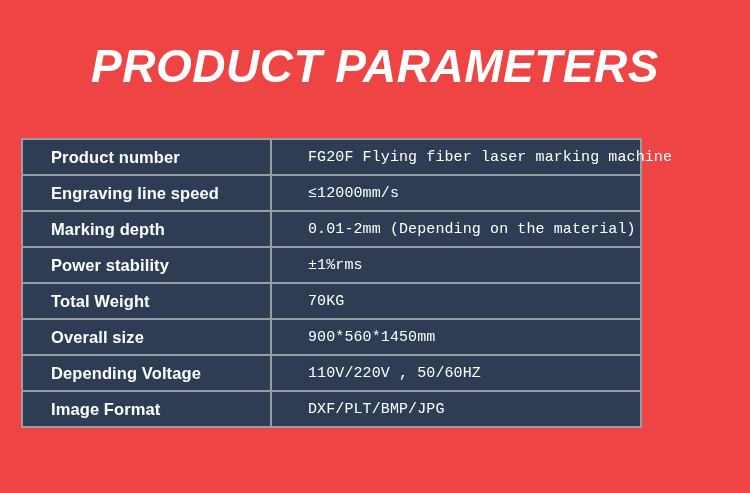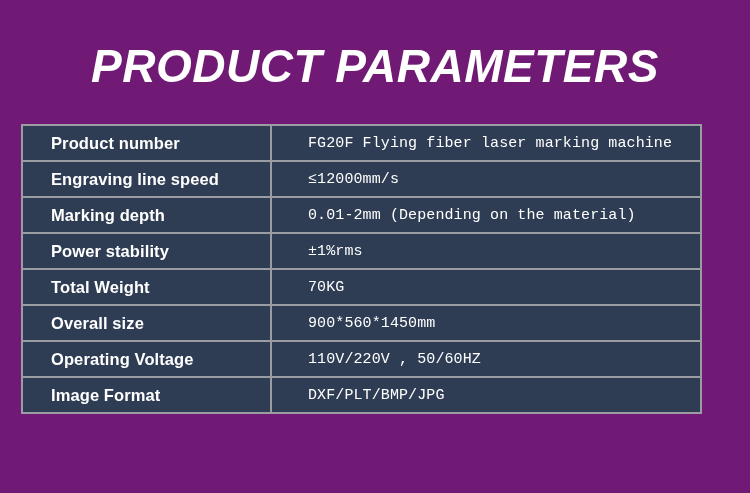--- a/index.html
+++ b/index.html
@@ -11,21 +11,21 @@
     height: 493px;
     background: #2e3d54;
     font-family: "Liberation Sans", sans-serif;
     overflow: hidden;
     position: relative;
   }
 
   .page {
     position: absolute;
     inset: 0;
-    background: #701a75;
+    background: #ef4444;
   }
 
   .page-title {
     position: absolute;
     top: 38px;
     left: 0;
     width: 750px;
     text-align: center;
     color: #ffffff;
     font-size: 46px;
@@ -33,22 +33,22 @@
     font-weight: 800;
     font-style: italic;
     letter-spacing: 0.5px;
     white-space: nowrap;
     font-family: "Liberation Sans", sans-serif;
   }
 
   .spec-table {
     position: absolute;
     left: 21px;
-    top: 124px;
-    width: 681px;
+    top: 138px;
+    width: 621px;
     border-collapse: collapse;
     table-layout: fixed;
   }
 
   .spec-table td {
     border: 2px solid #9a9da2;
     height: 34px;
     padding: 0;
     vertical-align: middle;
     color: #ffffff;
@@ -109,21 +109,21 @@
         <td class="cell-label">Total Weight</td>
         <td class="cell-value">70KG</td>
       </tr>
 
       <tr>
         <td class="cell-label">Overall size</td>
         <td class="cell-value">900*560*1450mm</td>
       </tr>
 
       <tr>
-        <td class="cell-label">Operating Voltage</td>
+        <td class="cell-label">Depending Voltage</td>
         <td class="cell-value">110V/220V , 50/60HZ</td>
       </tr>
 
       <tr>
         <td class="cell-label">Image Format</td>
         <td class="cell-value">DXF/PLT/BMP/JPG</td>
       </tr>
 
     </tbody>
   </table>

